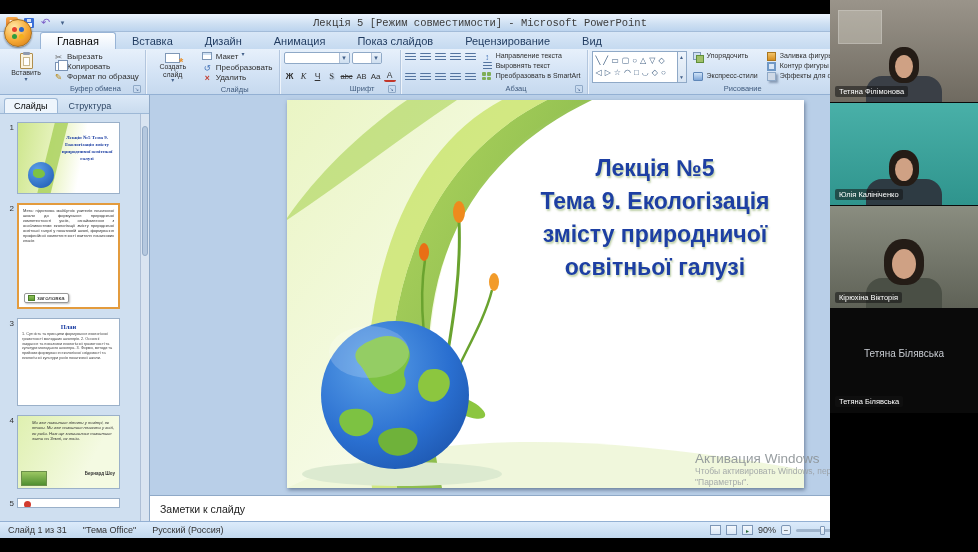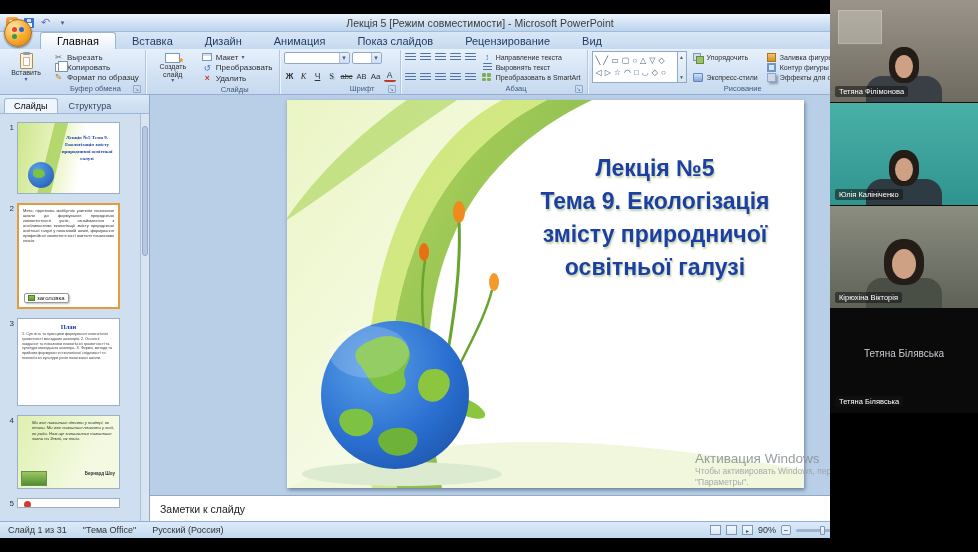--- a/index.html
+++ b/index.html
@@ -13,21 +13,21 @@
   .qic{width:13px;height:13px;display:inline-flex;align-items:center;justify-content:center;font-size:9px;}
   .qic.app{background:linear-gradient(#f7a94b,#e4731d);border-radius:2px;color:#fff;font-weight:bold;width:12px;height:12px;}
   .qic.app::before{content:"P";font-size:8px;}
   .isave{position:relative;width:10px;height:10px;background:#3a6fd8;border-radius:1px;}
   .isave::before{content:"";position:absolute;left:3px;top:1px;width:4px;height:3px;background:#cfe0f5;}
   .isave::after{content:"";position:absolute;left:2px;bottom:1px;width:6px;height:4px;background:#fff;}
   .iundo{color:#7b5ec9;font-size:11px;}
   .iundo::before{content:"↶";}
   .ichev{color:#44618a;font-size:7px;}
   .ichev::before{content:"▾";}
-  .wtitle{position:absolute;left:0;right:18px;text-align:center;font-size:10.5px;color:#3c3c3c;}
+  .wtitle{position:absolute;left:0;right:18px;text-align:center;font-size:10.5px;color:#3c3c3c;font-family:Liberation Mono, monospace;}
 
   
   .tabsrow{height:17px;background:linear-gradient(#d9e7f7,#c5daf0);display:flex;align-items:flex-end;padding-left:40px;position:relative;}
   .officebtn{position:absolute;left:4px;top:-13px;width:28px;height:28px;border-radius:50%;background:radial-gradient(circle at 35% 28%,#ffe9a8,#f6a833 55%,#cf7714);border:1px solid #a96f1f;box-shadow:0 1px 2px rgba(0,0,0,.45);display:flex;align-items:center;justify-content:center;z-index:4;}
   .oblogo{width:13px;height:13px;display:grid;grid-template-columns:6px 6px;gap:1px;}
   .oblogo i{width:5px;height:5px;border-radius:50%;}
   .oblogo i:nth-child(1){background:#e8412c}.oblogo i:nth-child(2){background:#2b66c9}
   .oblogo i:nth-child(3){background:#2f9e3f}.oblogo i:nth-child(4){background:#f5b01b}
   .rtab{font-size:11px;color:#1f3a5f;padding:2px 16px;border-radius:3px 3px 0 0;white-space:nowrap;}
   .rtab.active{background:linear-gradient(#ffffff,#e8f1fb);border:1px solid #98b4d6;border-bottom:0;color:#000;}
@@ -38,21 +38,21 @@
   .gbody{height:33px;display:flex;gap:4px;align-items:stretch;}
   .glabelrow{height:11px;position:relative;display:flex;align-items:center;justify-content:center;}
   .glabel{font-size:7.5px;color:#3f5a7d;white-space:nowrap;margin-left:45px;}
   .dl{position:absolute;right:0;bottom:1px;width:8px;height:8px;border:1px solid #8fa9c7;border-radius:1px;color:#56719b;font-size:5px;line-height:6px;text-align:center;}
   .dl::before{content:"↘";}
   .bigbtn{width:42px;display:flex;flex-direction:column;align-items:center;justify-content:space-between;padding:2px 1px 1px;}
   .blabel{font-size:7px;color:#2c2c2c;text-align:center;line-height:7.5px;}
   .chev{font-size:6px;color:#44618a;line-height:5px;}
   .chev::before{content:"▾";}
   .smallcol{display:flex;flex-direction:column;justify-content:space-between;padding:1px 0;}
-  .sb{display:flex;align-items:center;gap:3px;height:10px;font-size:8px;color:#2e2e2e;white-space:nowrap;padding:0 2px;}
+  .sb{display:flex;align-items:flex-start;gap:3px;height:10px;font-size:8px;color:#2e2e2e;white-space:nowrap;padding:0 2px;}
   .sic{width:11px;display:inline-flex;align-items:center;justify-content:center;font-size:8.5px;}
   .ipaste{width:13px;height:16px;background:#fbf3df;border:1px solid #b08f4e;border-radius:1px;position:relative;}
   .ipaste::before{content:"";position:absolute;left:2px;top:-2px;right:2px;height:3px;background:#8f9bb0;border-radius:1px;}
   .ipaste::after{content:"";position:absolute;left:2px;top:3px;right:2px;bottom:2px;background:#fff;border:1px solid #c9b98f;}
   .icut::before{content:"✂";color:#666;}
   .icopy{position:relative;width:8px;height:9px;background:#fff;border:1px solid #7a93b5;}
   .icopy::after{content:"";position:absolute;left:2px;top:-3px;width:8px;height:9px;background:#fff;border:1px solid #7a93b5;}
   .ibrush::before{content:"✎";color:#b8860b;}
   .islide{width:15px;height:11px;background:#fff;border:1px solid #7e97b6;position:relative;}
   .islide::after{content:"*";position:absolute;right:-4px;bottom:-6px;color:#e8912d;font-size:11px;font-weight:bold;}

